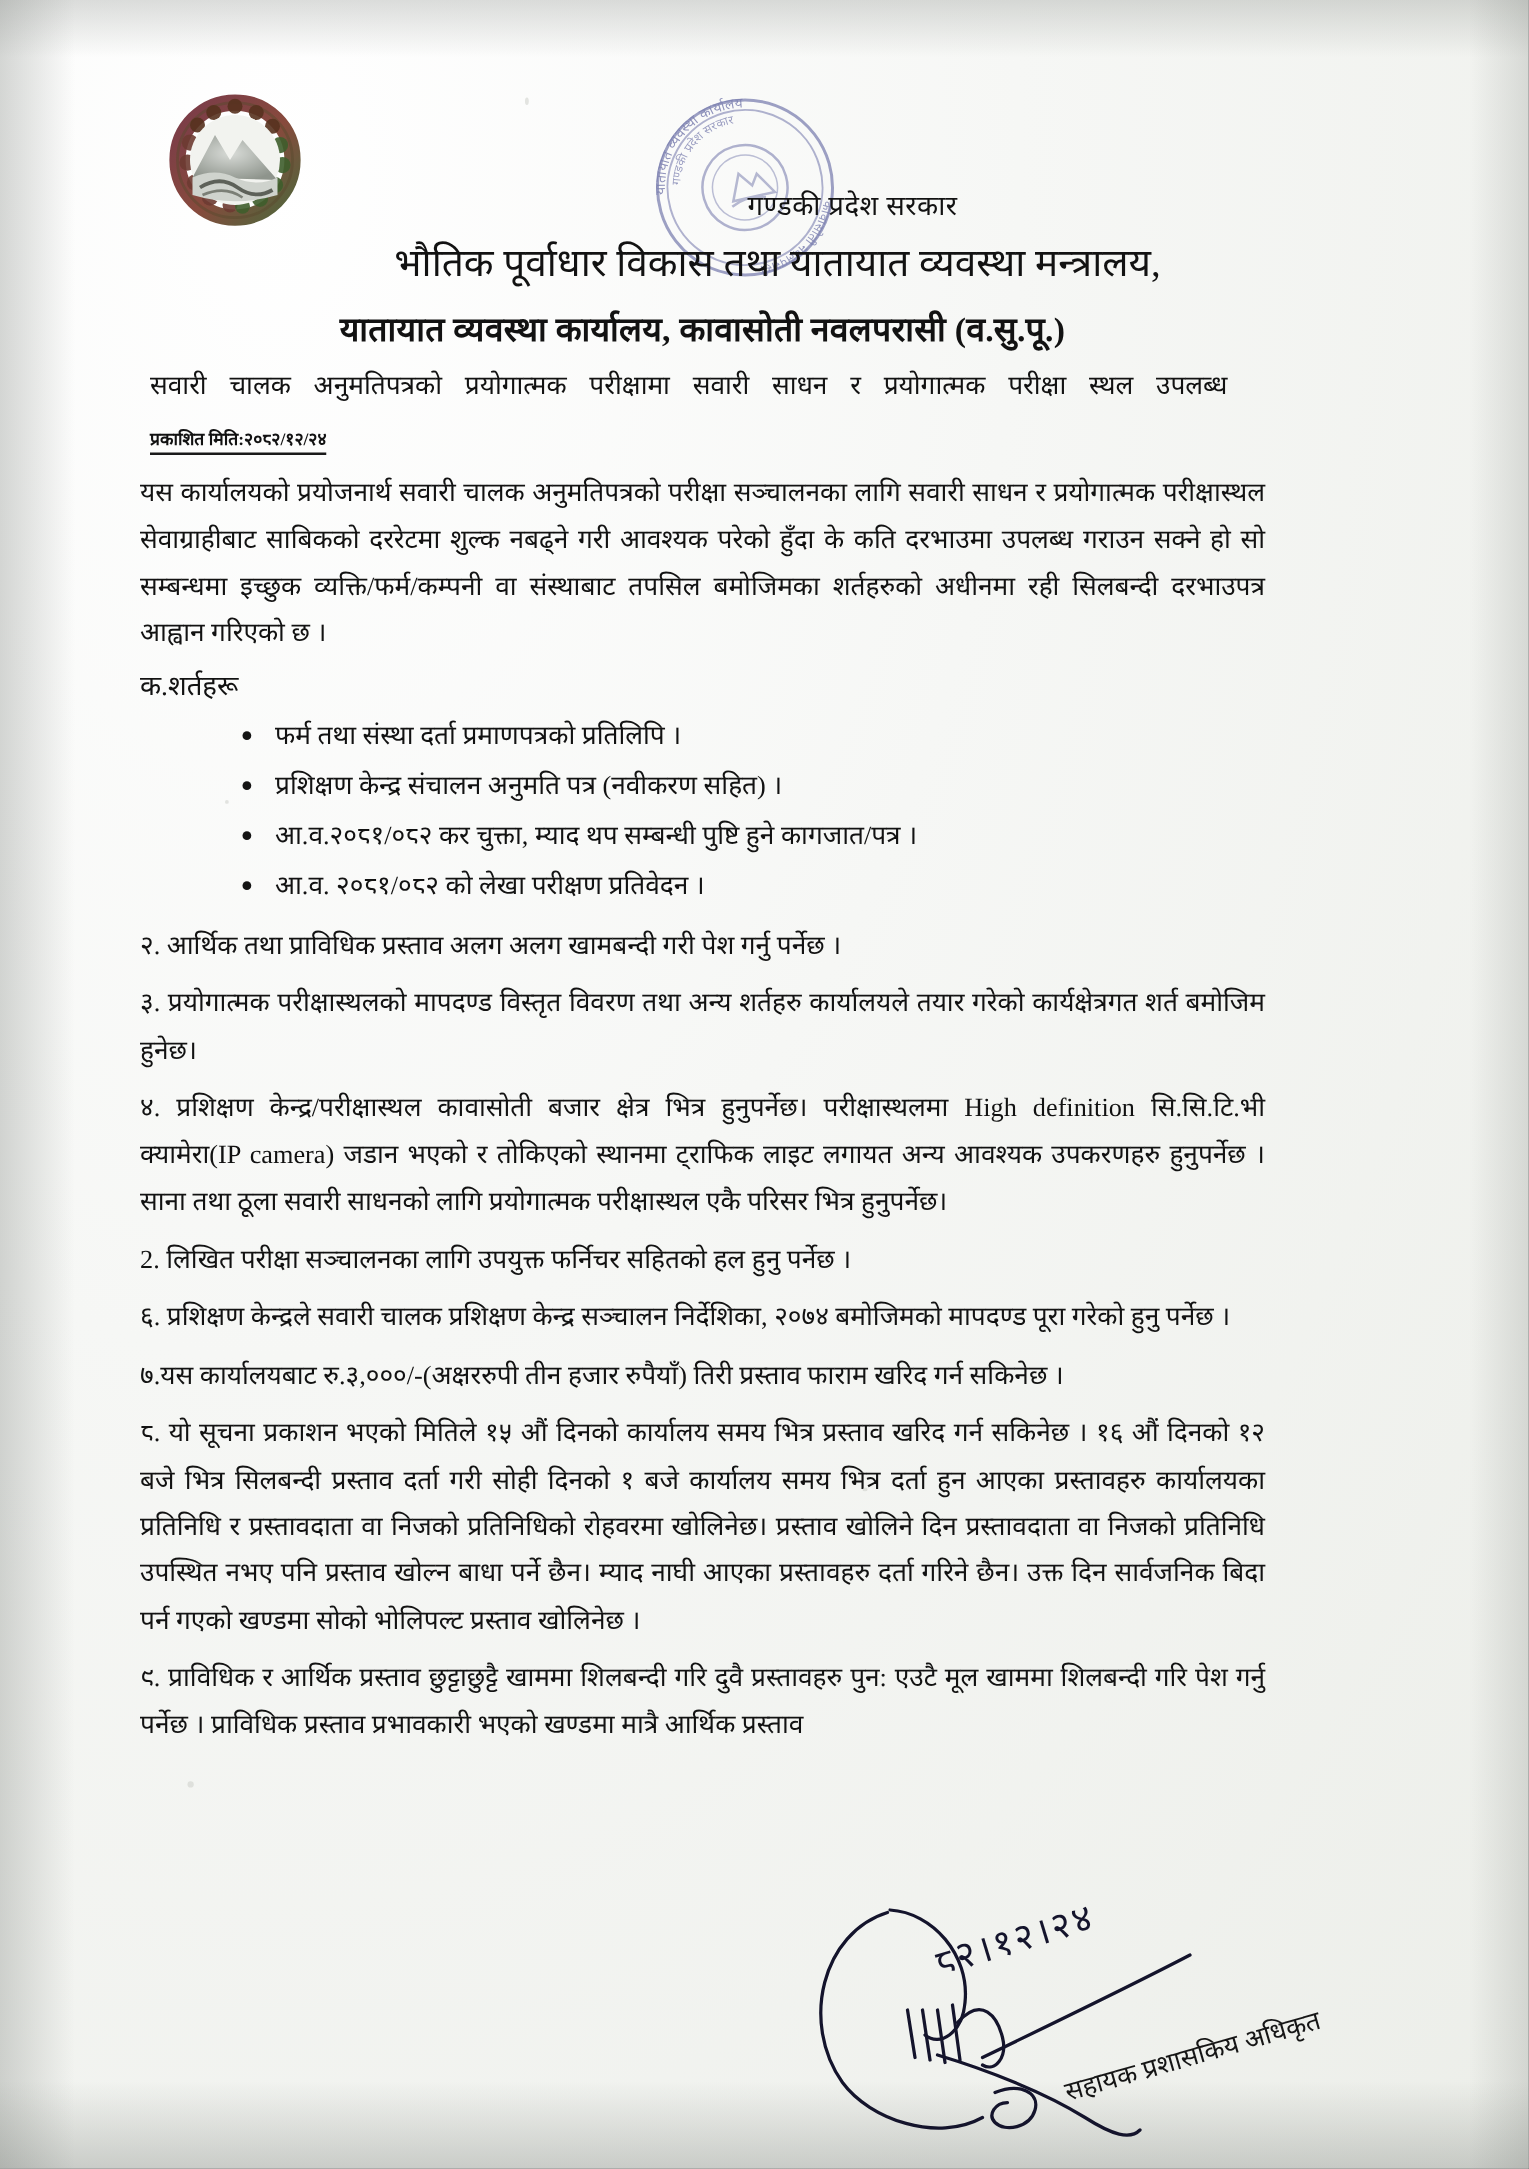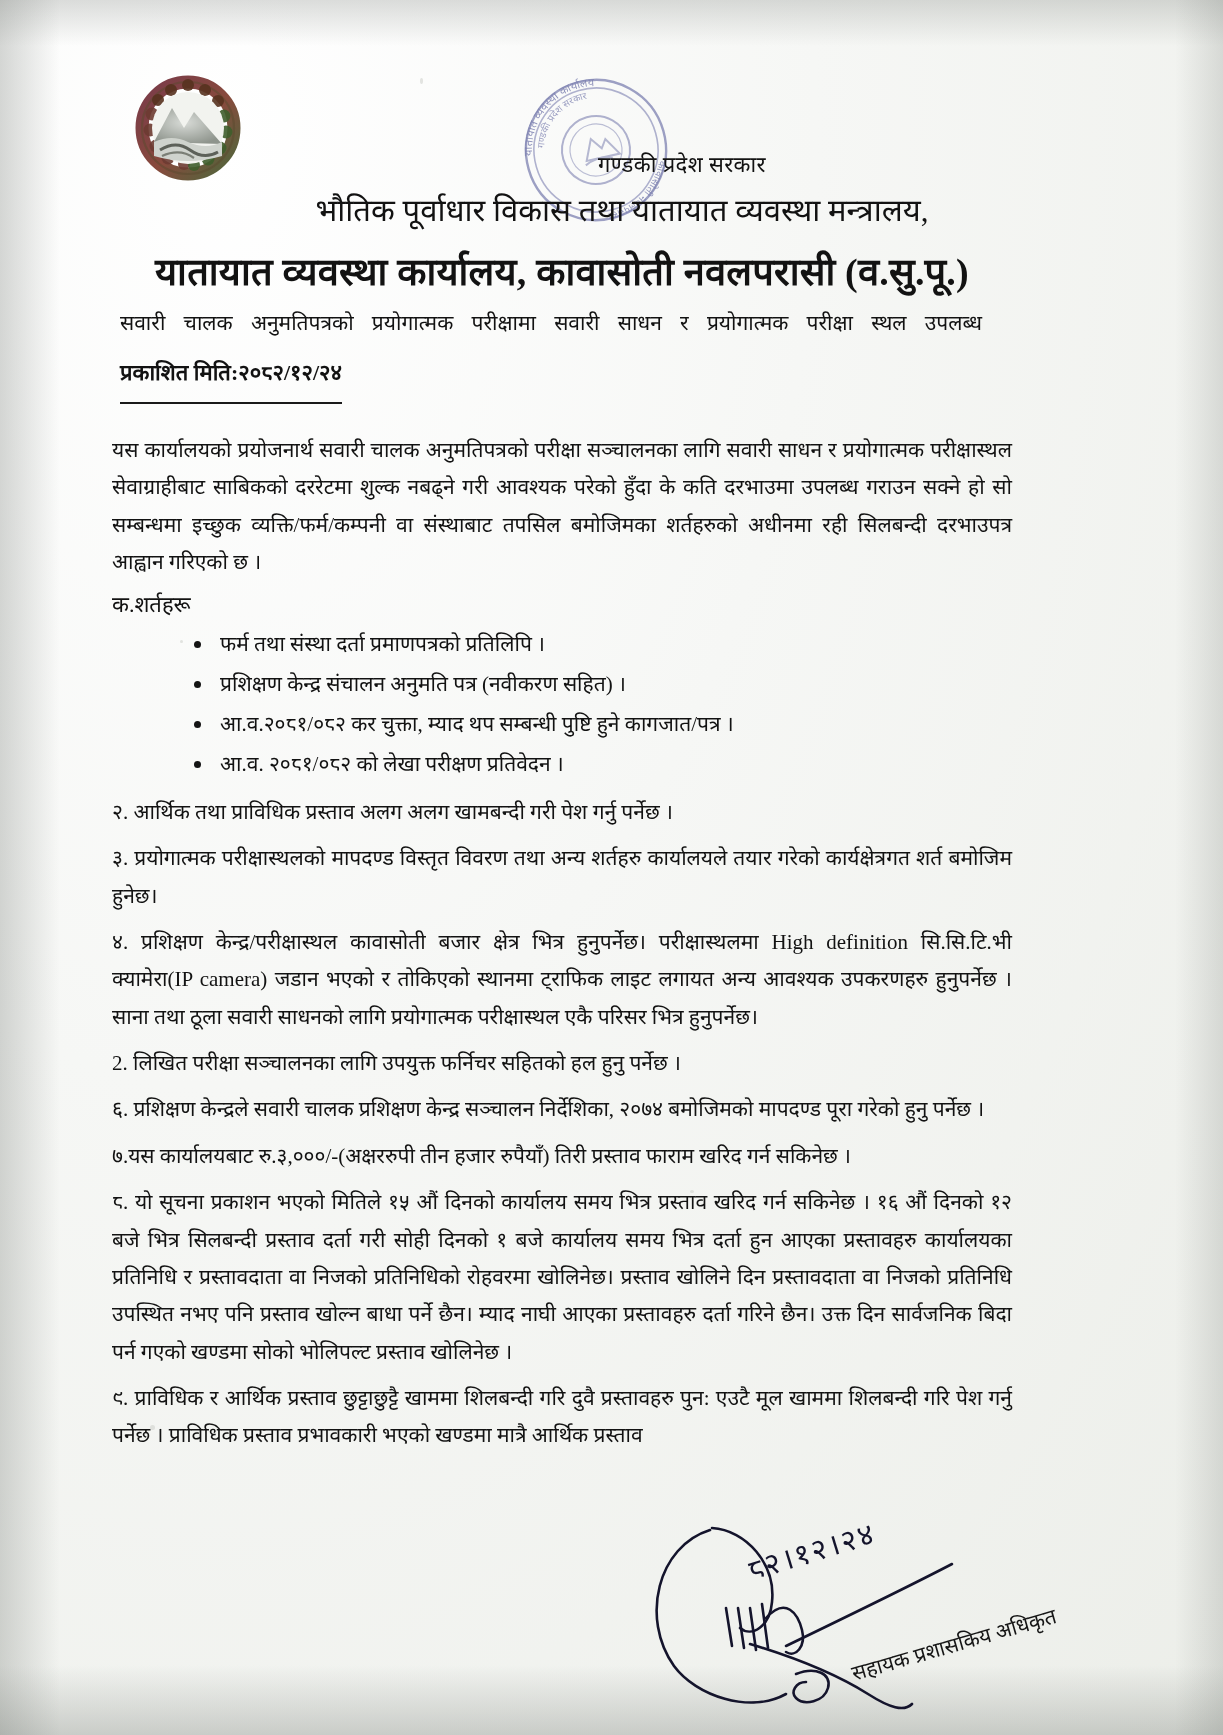--- a/index.html
+++ b/index.html
@@ -79,49 +79,49 @@
     padding-left: 240px;
   }
   .hdr-ministry {
     text-align: center;
     font-size: 31px;
     margin: 10px 0 0 0;
     padding-left: 120px;
   }
   .hdr-office {
     text-align: center;
-    font-size: 38px;
+    font-size: 27px;
     font-weight: bold;
     margin: 14px 0 0 0;
     letter-spacing: .2px;
   }
   .hdr-subject {
     text-align: justify;
     text-align-last: center;
     font-size: 21px;
     line-height: 1.62;
     margin: 10px 30px 0 8px;
   }
   .hdr-subject .l1 { display:block; text-align: justify; text-align-last: justify; }
   .hdr-subject .l2 { display:block; text-align:center; }
 
   .pub-date {
     display: inline-block;
-    font-size: 22px;
+    font-size: 14px;
     font-weight: bold;
     margin: 16px 0 4px 8px;
     border-bottom: 2px solid #1a1a1a;
-    padding-bottom: 16px;
+    padding-bottom: 1px;
   }
 
   p.body-para {
     font-size: 21px;
     line-height: 1.78;
     text-align: justify;
-    margin: 24px 0 0 0;
+    margin: 8px 0 0 0;
   }
   p.body-para.last-left { text-align-last: left; }
 
   .section-label {
     font-size: 22px;
     margin: 6px 0 0 0;
   }
   .item-intro {
     font-size: 21px;
     margin: 6px 0 0 0;

